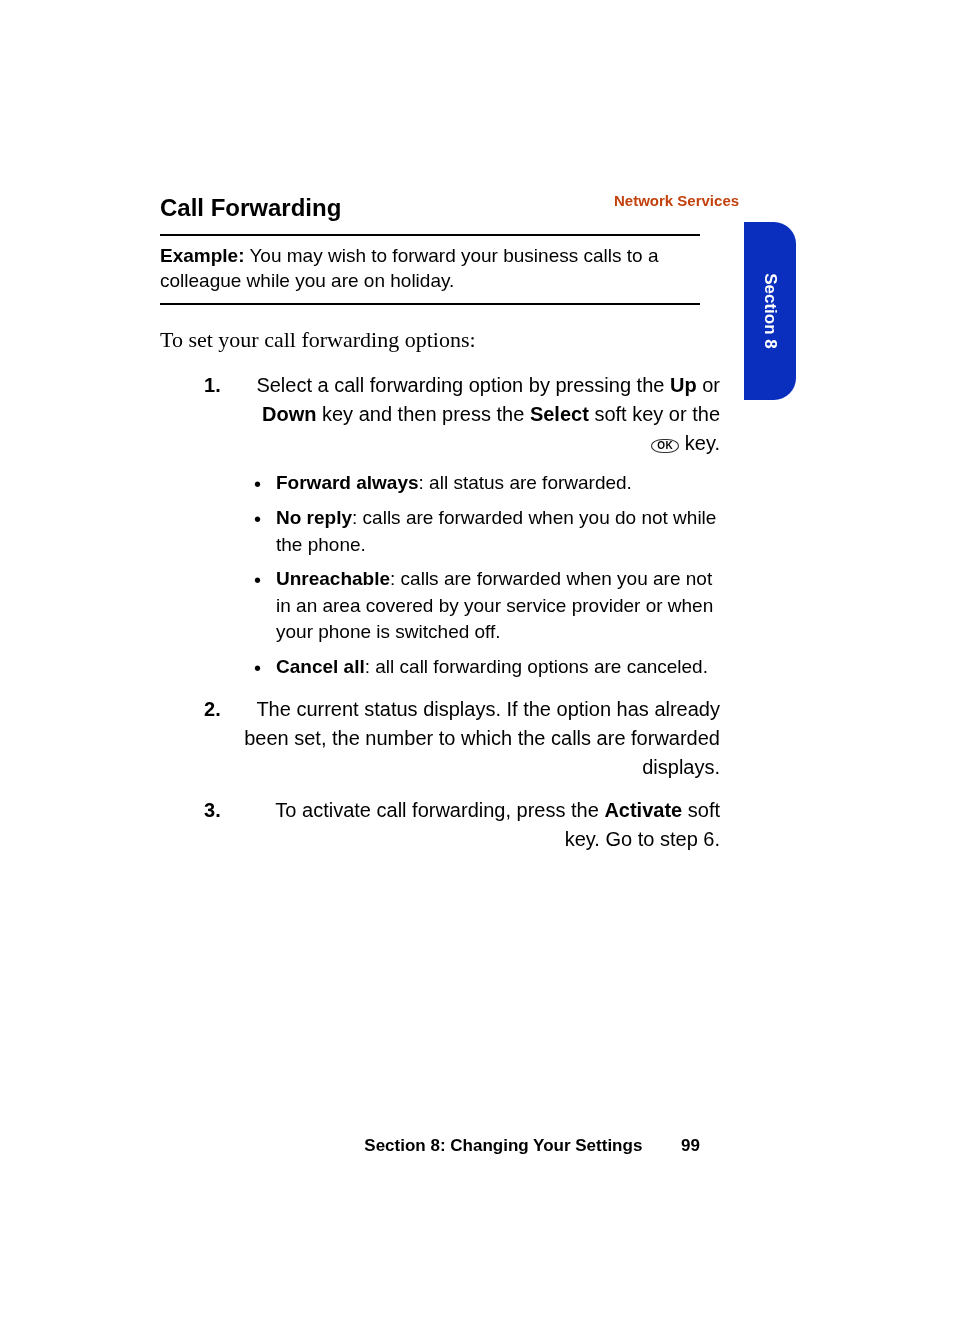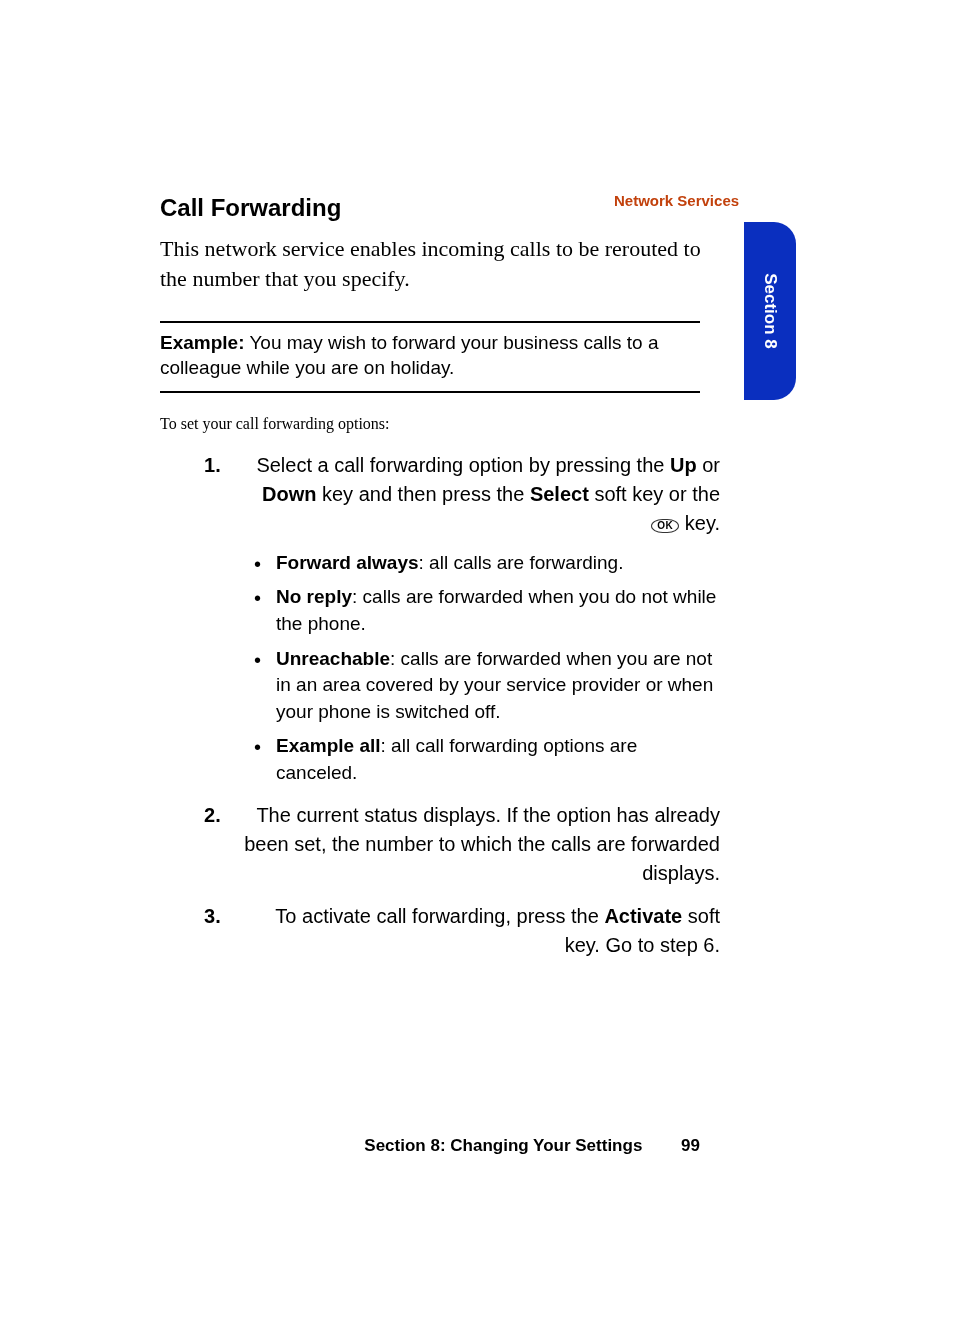--- a/index.html
+++ b/index.html
@@ -68,21 +68,21 @@
     padding: 8px 0 10px 0;
     font-family: Arial, Helvetica, sans-serif;
     font-size: 19px;
     line-height: 1.3;
     margin-bottom: 22px;
     width: 540px;
   }
   .example-block .lbl { font-weight: bold; text-align: center; }
   .lead {
     font-family: Georgia, 'Times New Roman', serif;
-    font-size: 16px;
+    font-size: 22px;
     margin-bottom: 18px;
   }
   ol.steps {
     list-style: none;
     counter-reset: step;
     font-family: Arial, Helvetica, sans-serif;
     font-size: 20px;
     line-height: 1.45;
   }
   ol.steps > li {
@@ -154,39 +154,38 @@
 <div class="header-right">Network Services</div>
 
 <div class="tab">
   <div class="tab-label">Section 8</div>
 </div>
 
 <div class="page">
 
   <h2 class="title">Call Forwarding</h2>
 
-  <p class="intro">This network service enables incoming calls to be rerouted to the number that you specify.</p>
 
   <div class="example-block">
     <span class="lbl">Example:</span>
     <span>You may wish to forward your business calls to a colleague while you are on holiday.</span>
   </div>
 
   <p class="lead">To set your call forwarding options:</p>
 
   <ol class="steps">
     <li>
       <p>
         <span>Select a call forwarding option by pressing the </span><span class="b">Up</span><span> or </span><span class="b">Down</span><span> key and then press the </span><span class="b">Select</span><span> soft key or the </span><span class="ok-key">OK</span><span> key.</span>
       </p>
       <ul class="opts">
-        <li><span class="b">Forward always</span><span>: all calls are forwarding.</span></li>
+        <li><span class="b">Forward always</span><span>: all status are forwarded.</span></li>
         <li><span class="b">No reply</span><span>: calls are forwarded when you do not while the phone.</span></li>
         <li><span class="b">Unreachable</span><span>: calls are forwarded when you are not in an area covered by your service provider or when your phone is switched off.</span></li>
-        <li><span class="b">Example all</span><span>: all call forwarding options are canceled.</span></li>
+        <li><span class="b">Cancel all</span><span>: all call forwarding options are canceled.</span></li>
       </ul>
     </li>
     <li>
       <p>The current status displays. If the option has already been set, the number to which the calls are forwarded displays.</p>
     </li>
     <li>
       <p>
         <span>To activate call forwarding, press the </span><span class="b">Activate</span><span> soft key. Go to step 6.</span>
       </p>
     </li>

